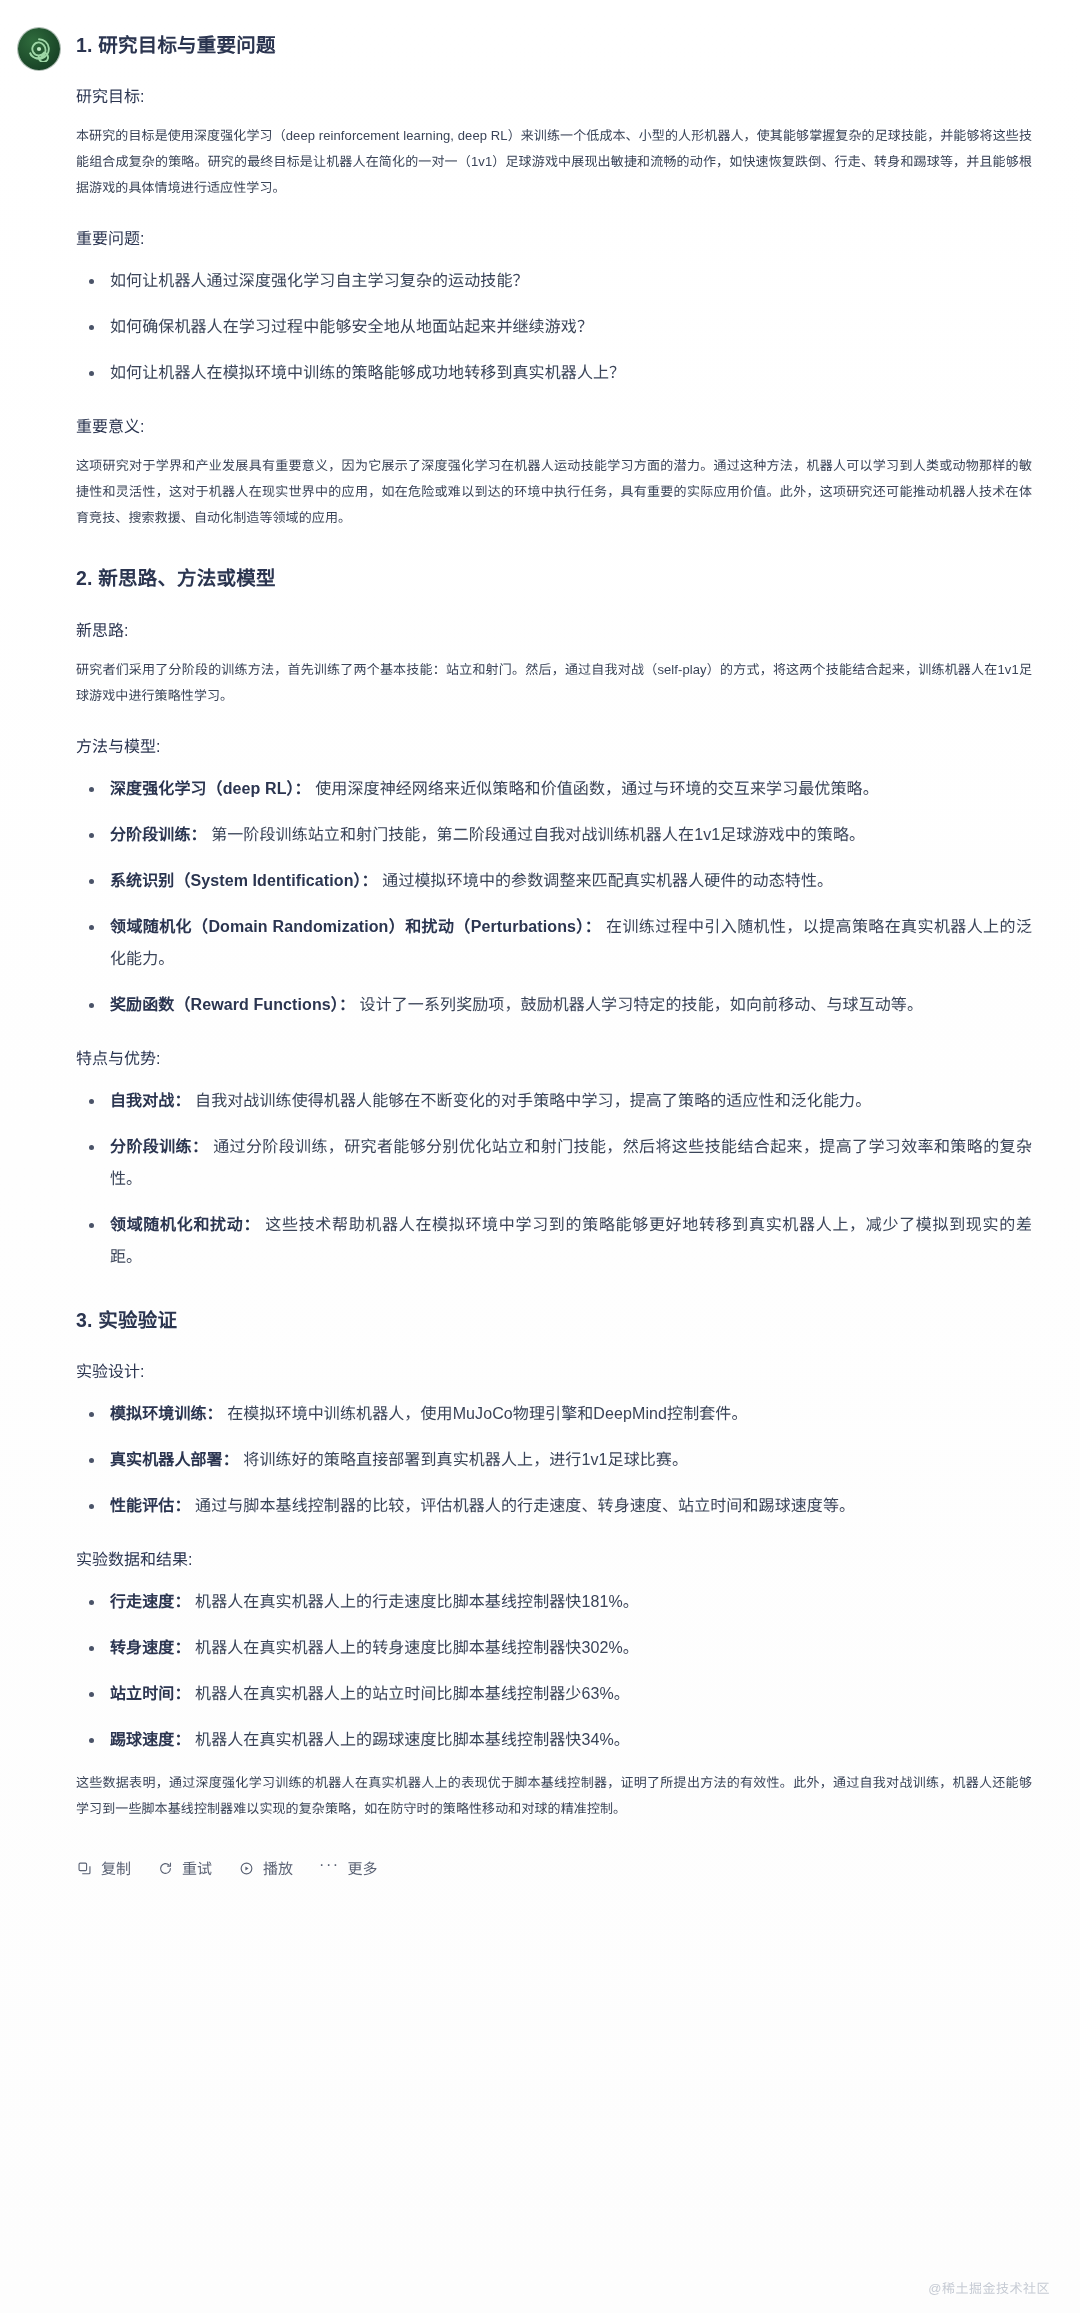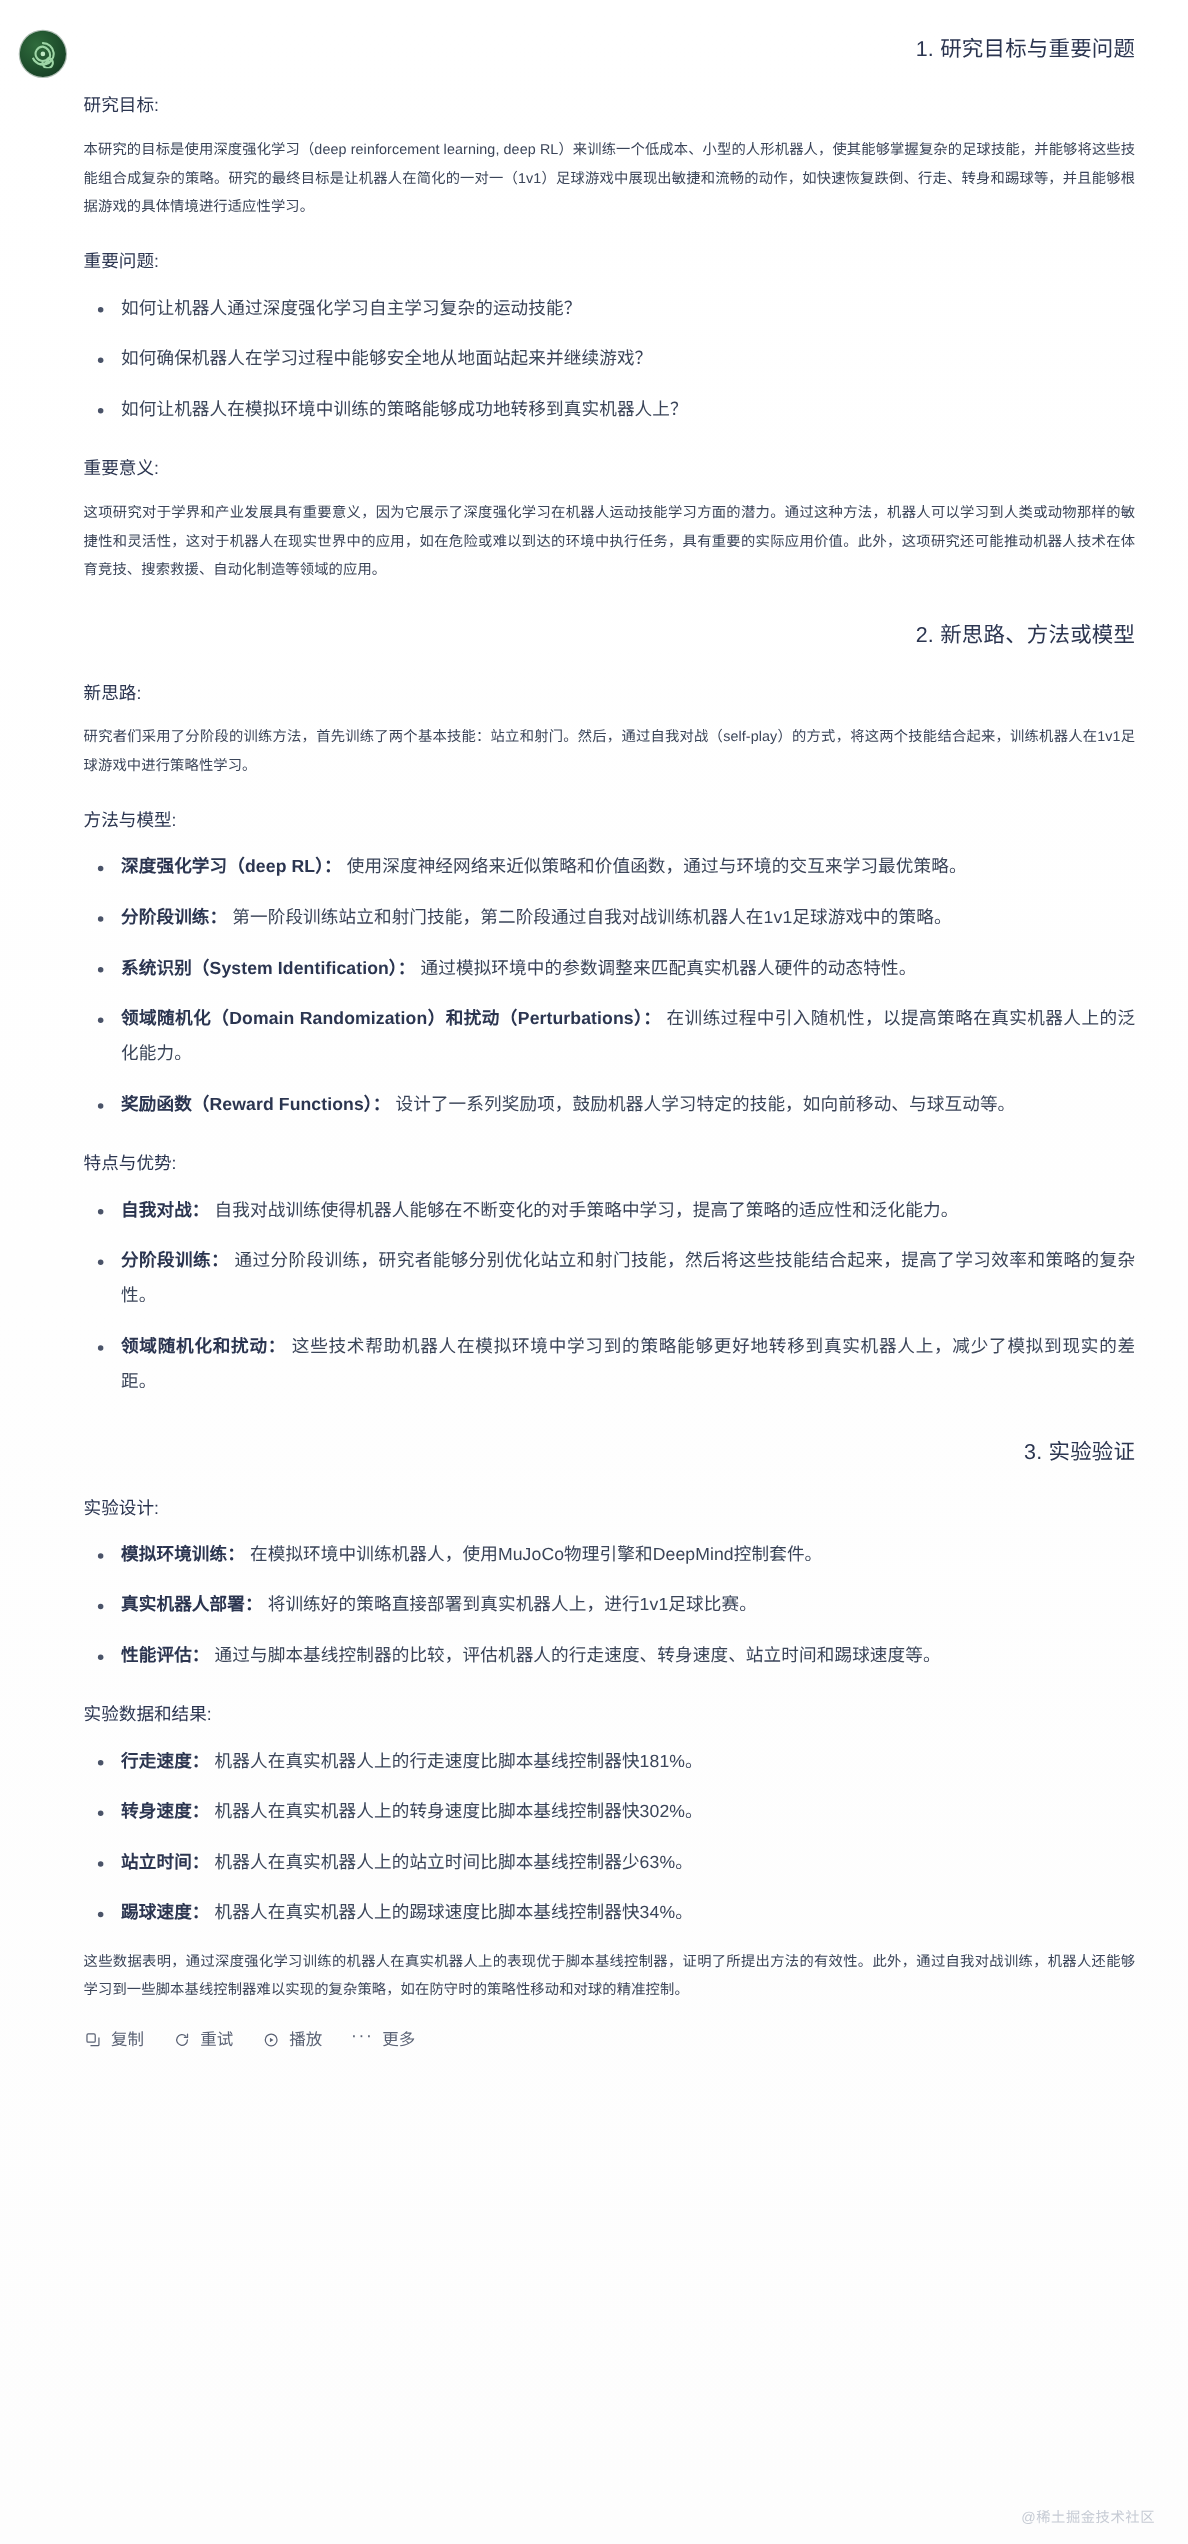--- a/index.html
+++ b/index.html
@@ -41,26 +41,25 @@
   }
   .avatar svg { display:block; }
   .body-col {
     flex: 1 1 auto;
     padding-left: 16px;
     max-width: 960px;
   }
 
   h2.section-title {
     font-size: 19.5px;
-    font-weight: 400;
+    font-weight: 700;
     color: #2b3550;
     margin: 10px 0 26px 0;
     letter-spacing: 0.2px;
     line-height: 1.4;
-    text-align: right;
   }
   h2.section-title.mid { margin-top: 34px; }
 
   .sub-head {
     font-size: 16px;
     font-weight: 400;
     color: #2b3550;
     margin: 26px 0 14px 0;
     line-height: 1.5;
   }
@@ -99,21 +98,21 @@
   }
   ul.bullets li b {
     font-weight: 700;
     color: #2b3550;
   }
 
   .toolbar {
     display: flex;
     align-items: center;
     gap: 26px;
-    margin: 24px 0 0 0;
+    margin: 38px 0 0 0;
     padding-bottom: 26px;
   }
   .tool-btn {
     display: inline-flex;
     align-items: center;
     gap: 8px;
     font-size: 15px;
     color: #5a6274;
     cursor: pointer;
     line-height: 1;

